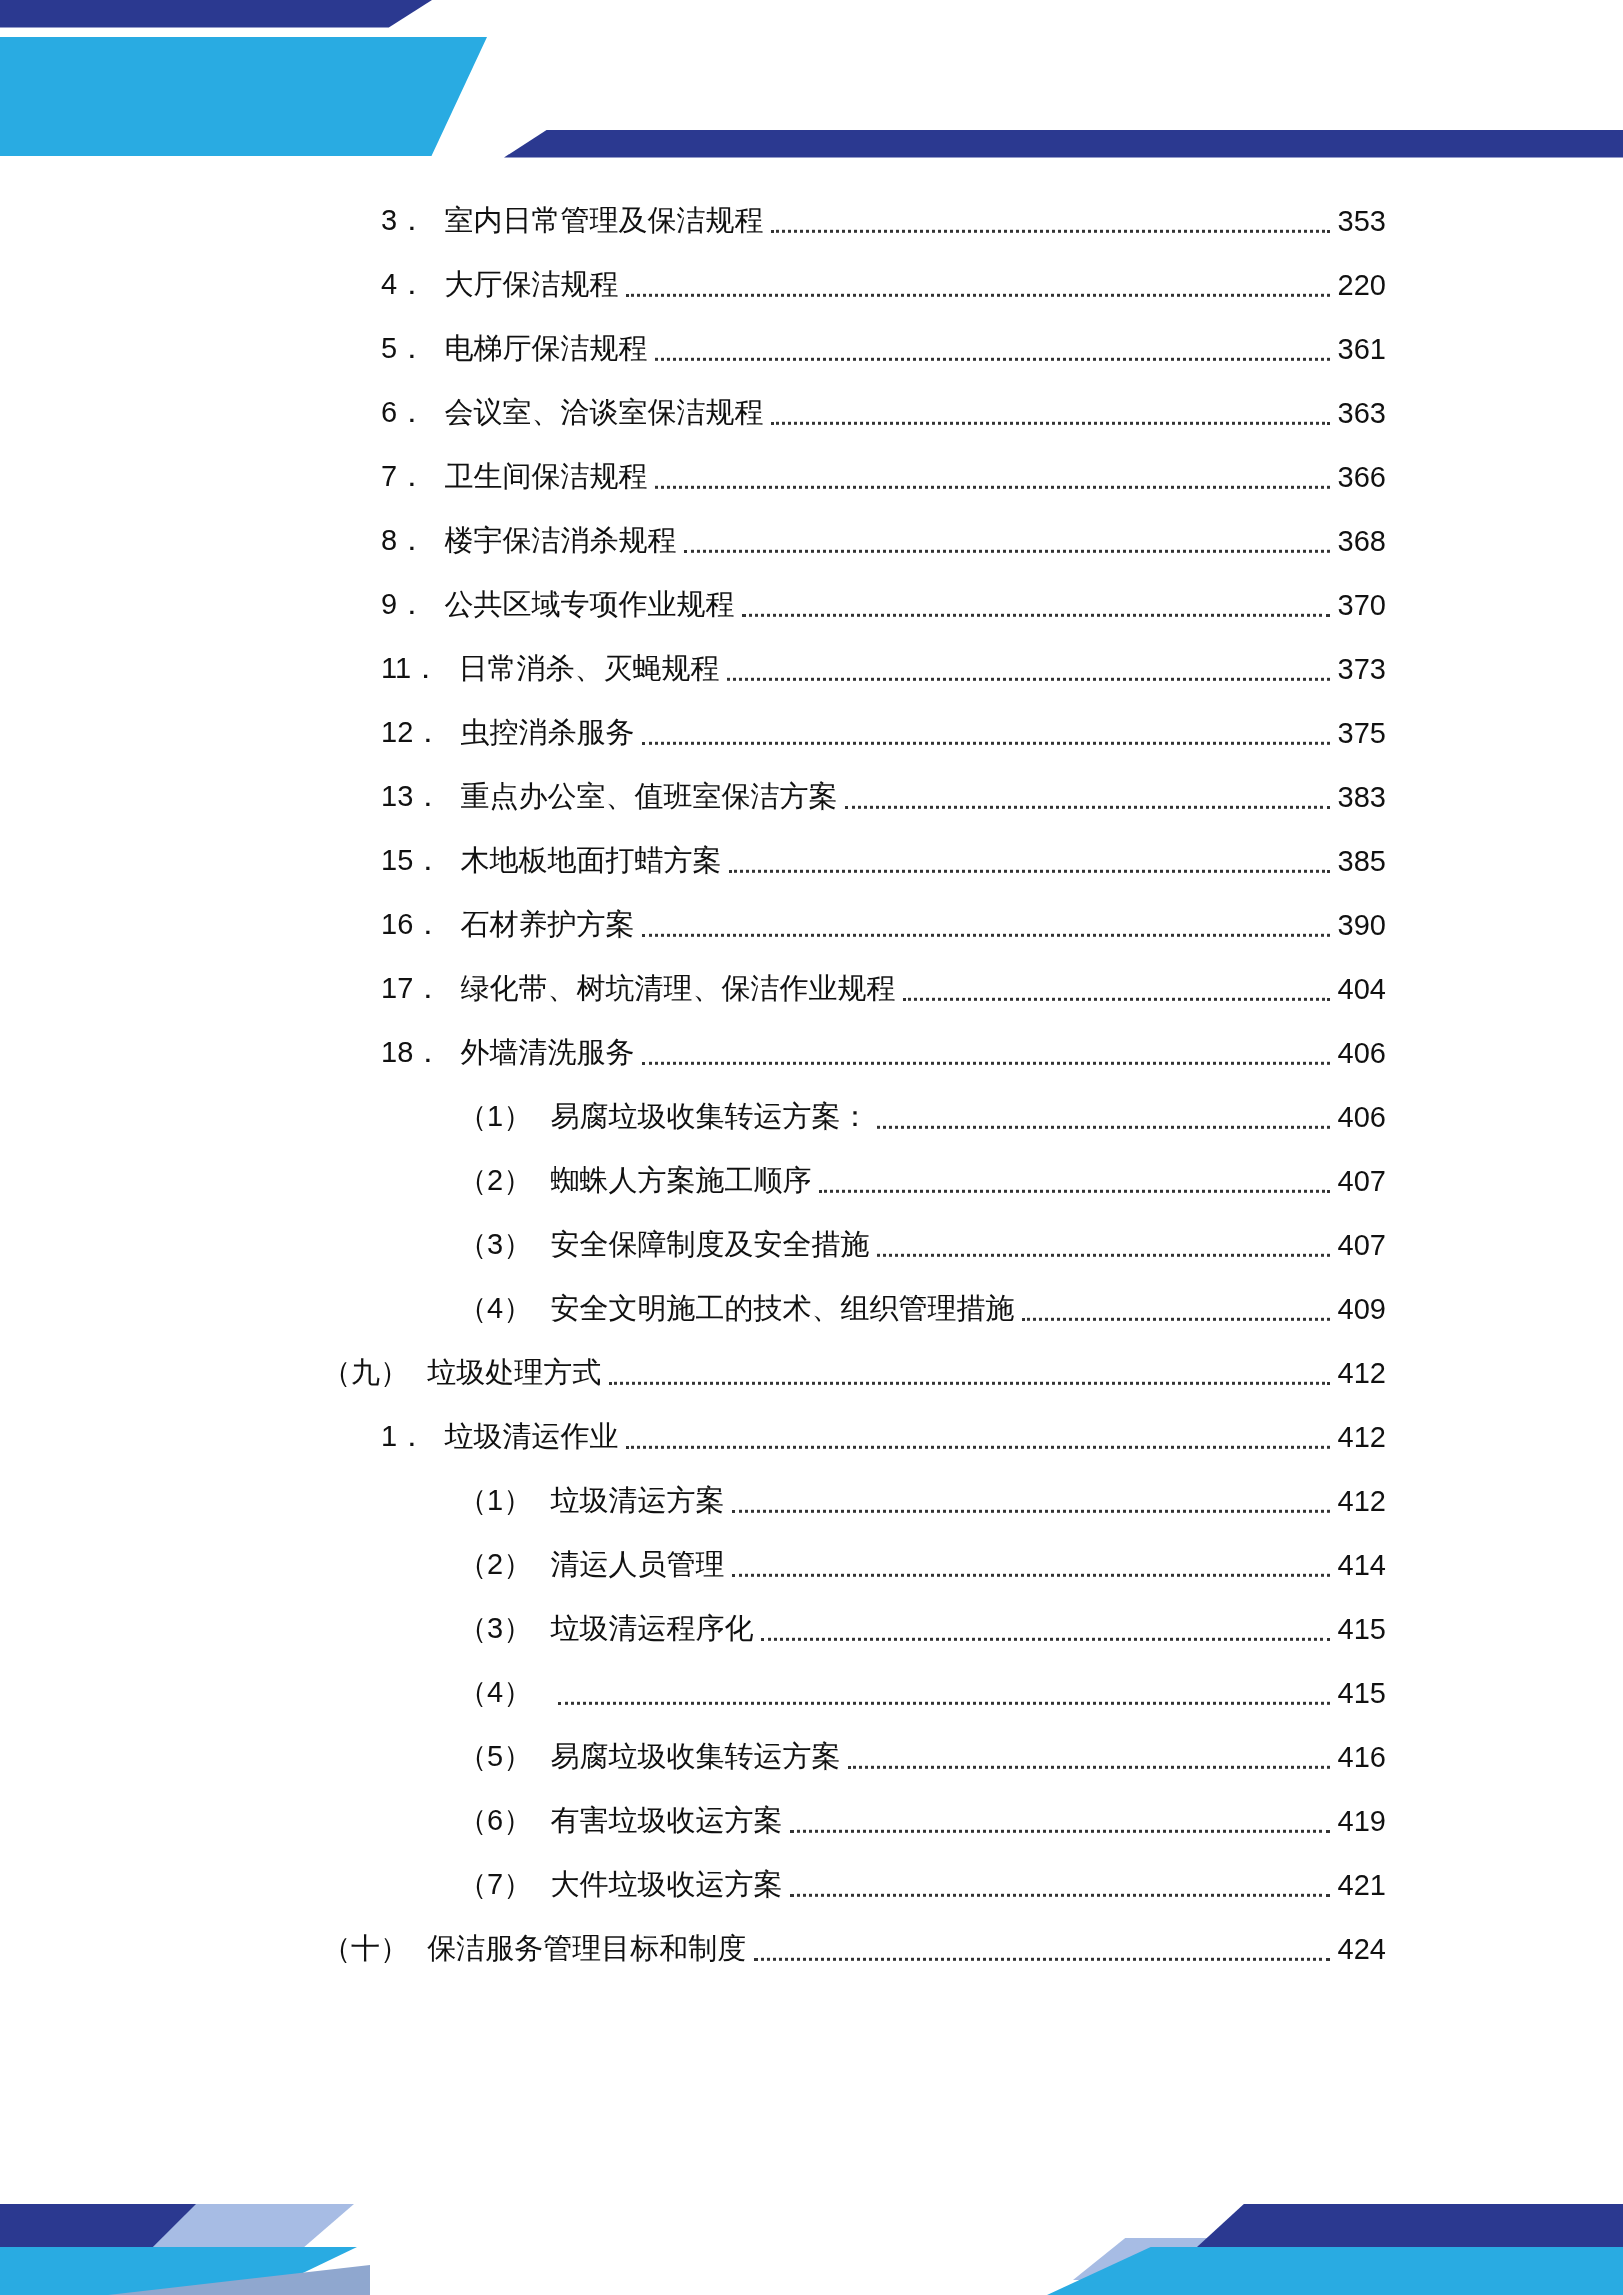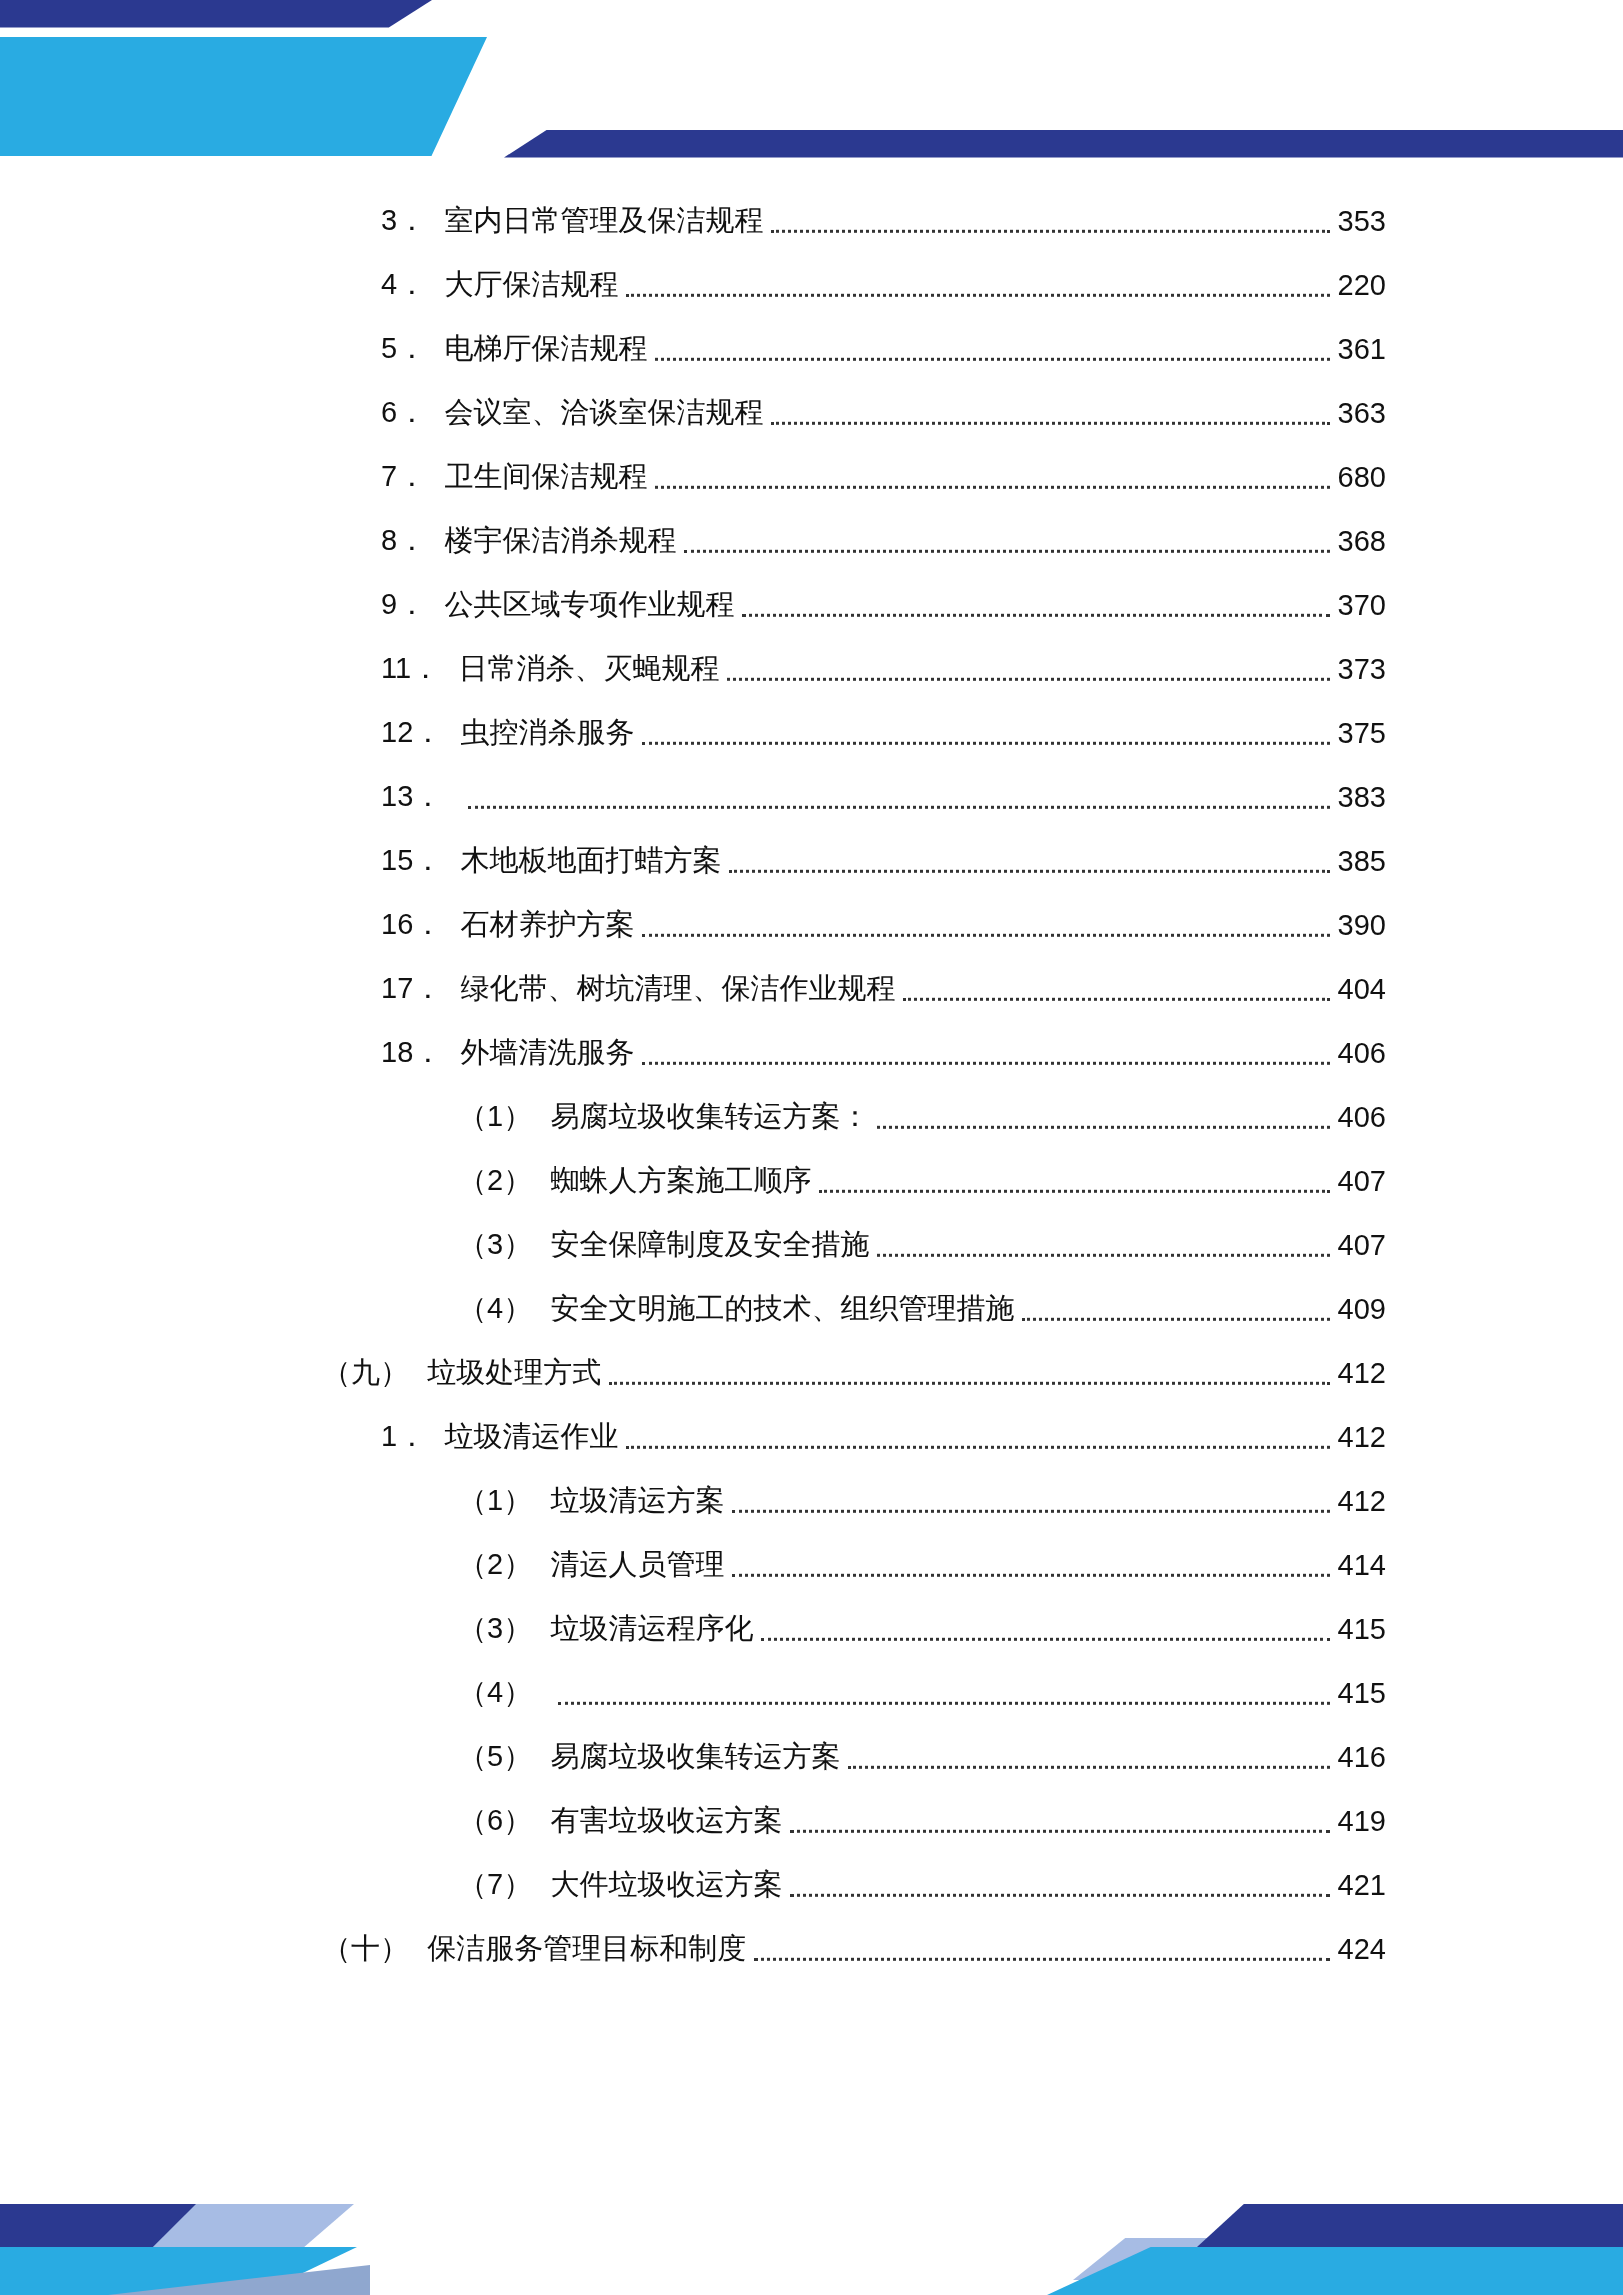--- a/index.html
+++ b/index.html
@@ -149,21 +149,21 @@
       <div class="toc-row lvl1">
     <span class="toc-label">6．</span>
     <span class="toc-title">会议室、洽谈室保洁规程</span>
     <span class="toc-leader"></span>
     <span class="toc-page">363</span>
   </div>
       <div class="toc-row lvl1">
     <span class="toc-label">7．</span>
     <span class="toc-title">卫生间保洁规程</span>
     <span class="toc-leader"></span>
-    <span class="toc-page">680</span>
+    <span class="toc-page">366</span>
   </div>
       <div class="toc-row lvl1">
     <span class="toc-label">8．</span>
     <span class="toc-title">楼宇保洁消杀规程</span>
     <span class="toc-leader"></span>
     <span class="toc-page">368</span>
   </div>
       <div class="toc-row lvl1">
     <span class="toc-label">9．</span>
     <span class="toc-title">公共区域专项作业规程</span>
@@ -177,20 +177,21 @@
     <span class="toc-page">373</span>
   </div>
       <div class="toc-row lvl1">
     <span class="toc-label">12．</span>
     <span class="toc-title">虫控消杀服务</span>
     <span class="toc-leader"></span>
     <span class="toc-page">375</span>
   </div>
       <div class="toc-row lvl1">
     <span class="toc-label">13．</span>
+    <span class="toc-title">重点办公室、值班室保洁方案</span>
     <span class="toc-leader"></span>
     <span class="toc-page">383</span>
   </div>
       <div class="toc-row lvl1">
     <span class="toc-label">15．</span>
     <span class="toc-title">木地板地面打蜡方案</span>
     <span class="toc-leader"></span>
     <span class="toc-page">385</span>
   </div>
       <div class="toc-row lvl1">

